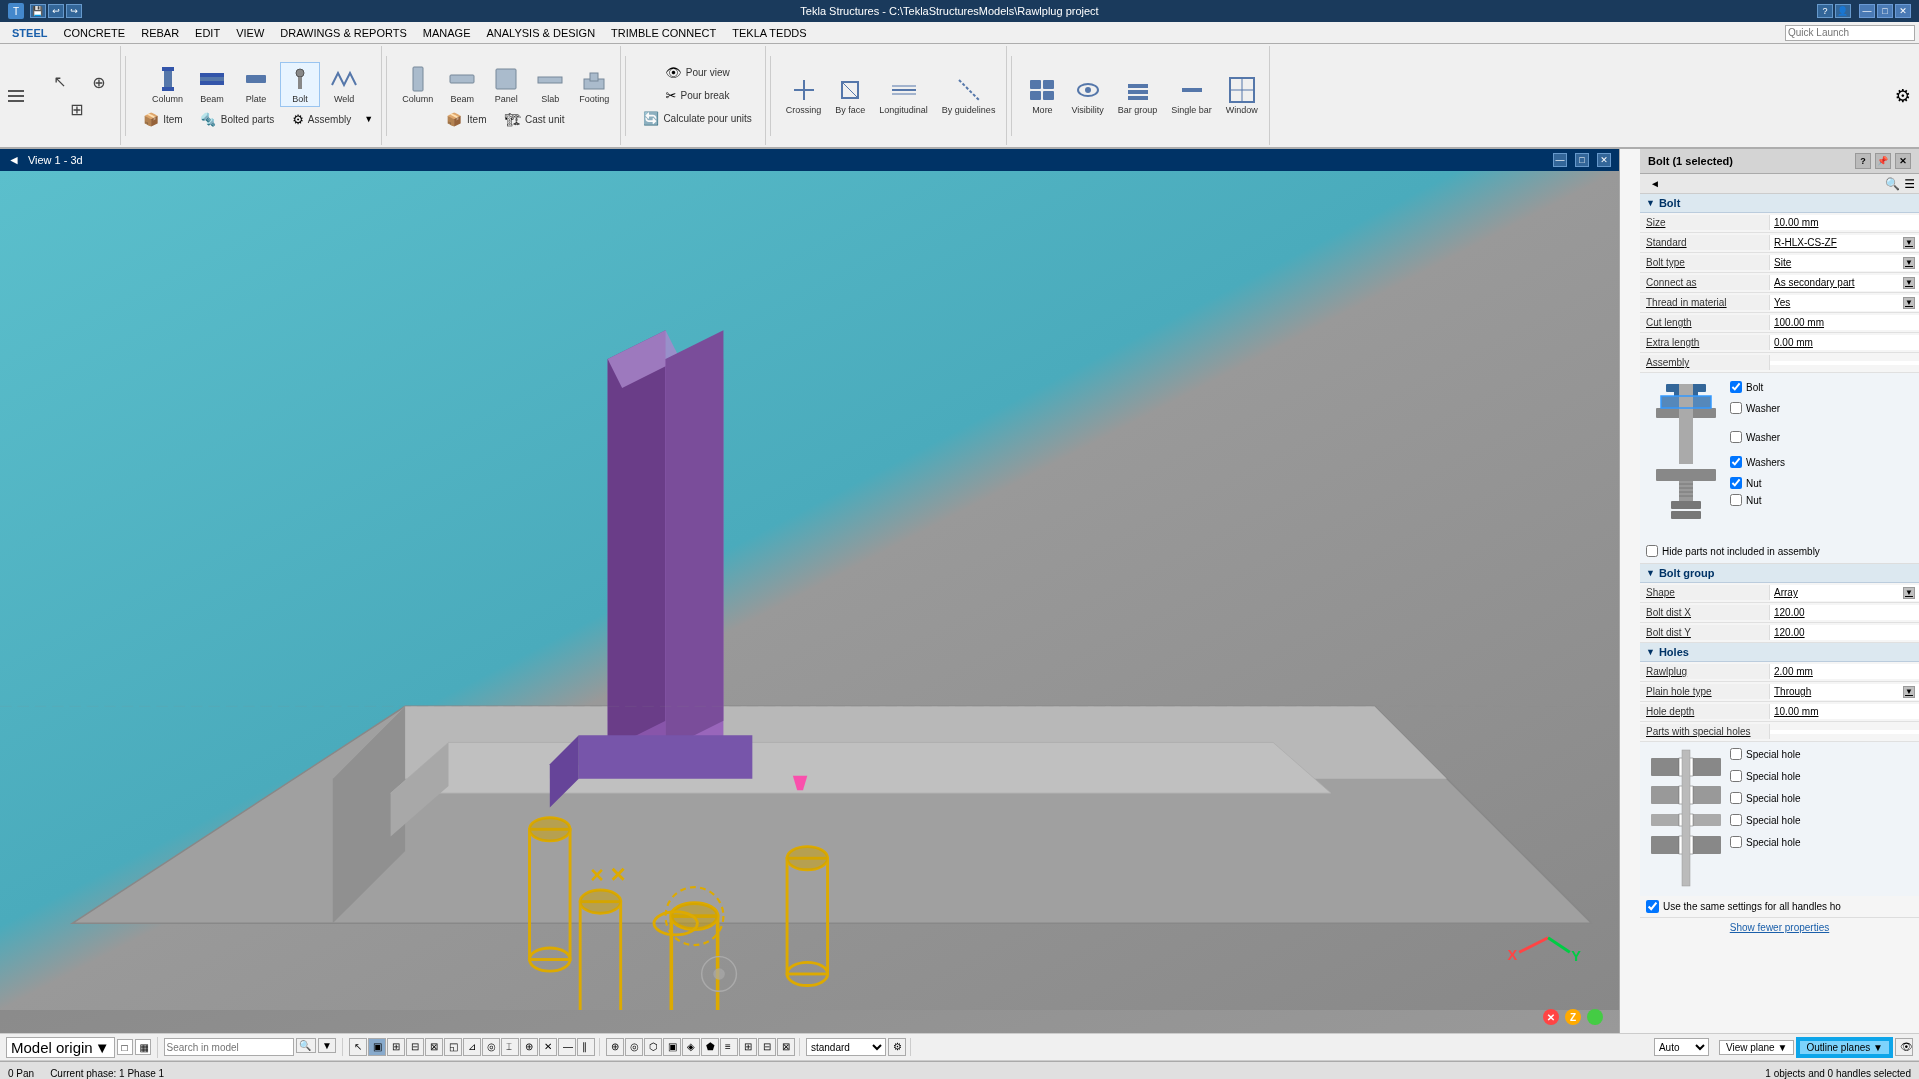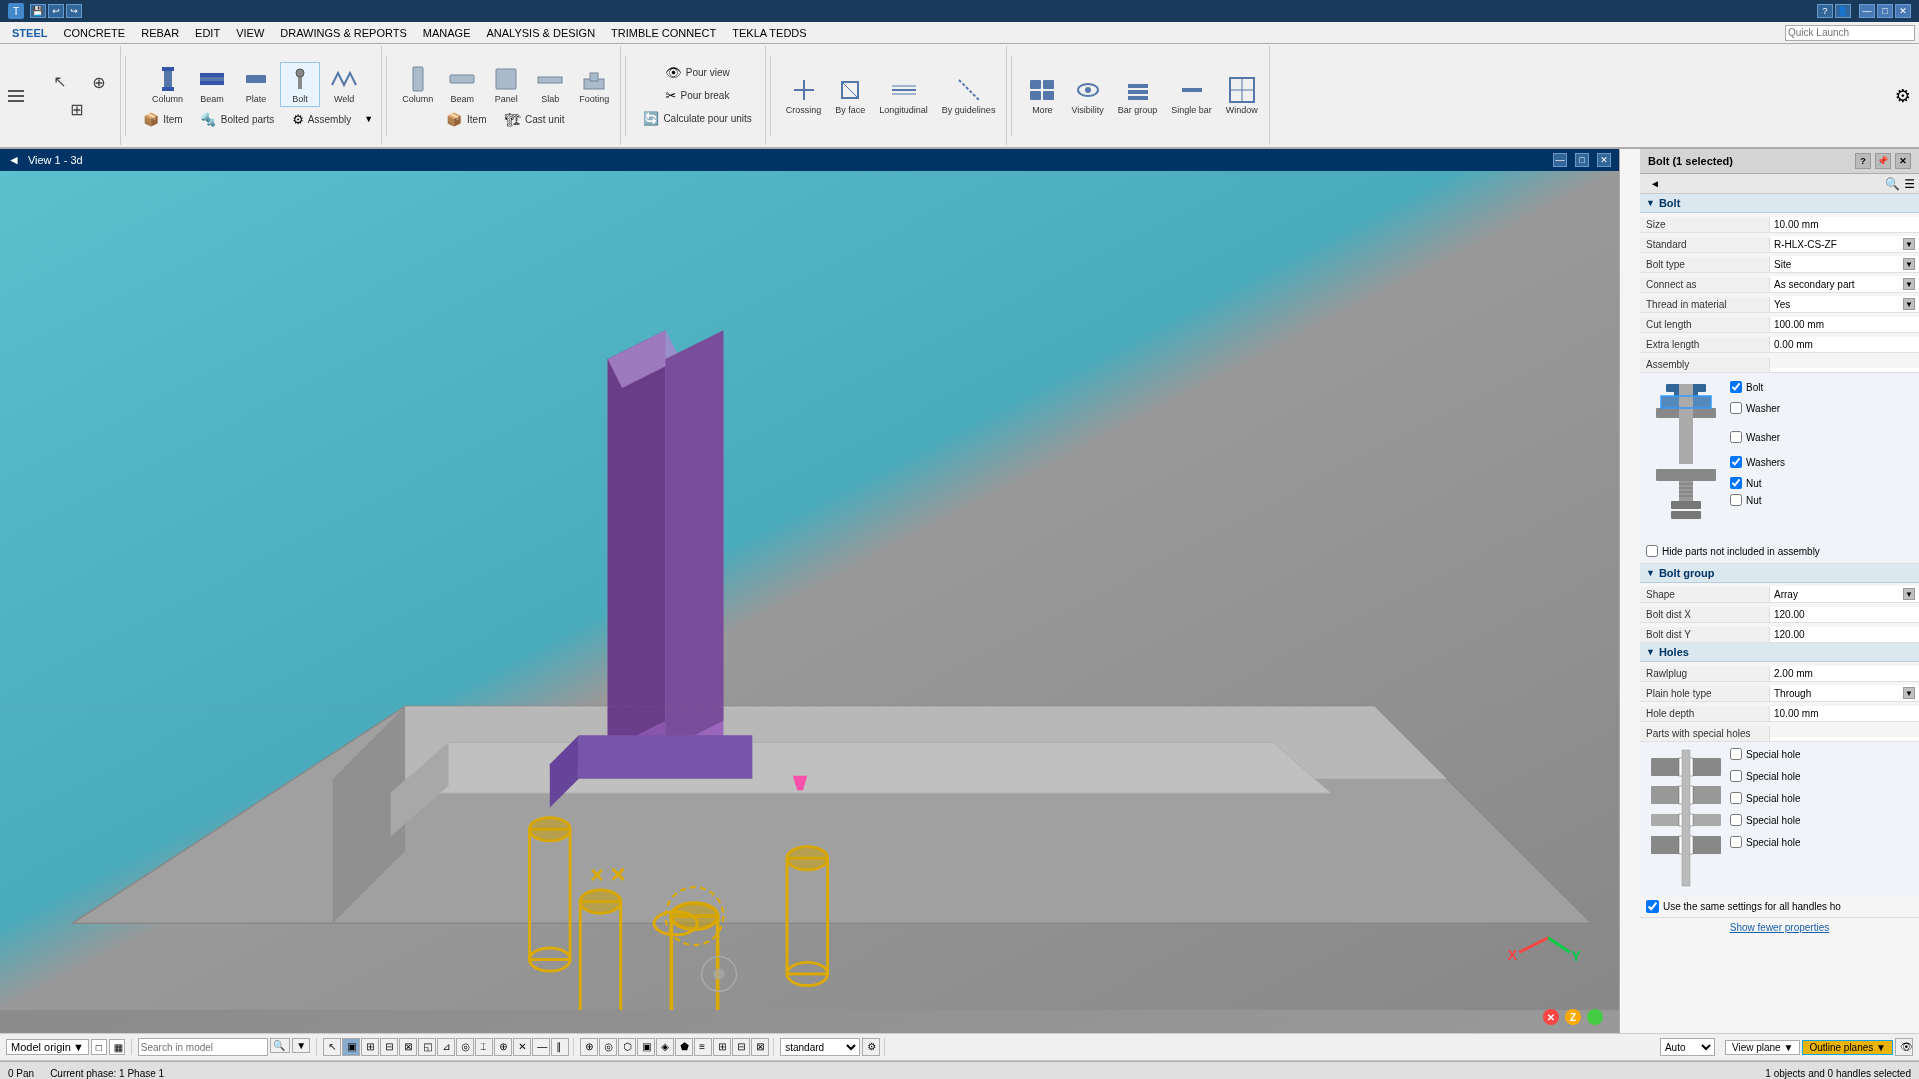--- a/index.html
+++ b/index.html
@@ -89,22 +89,23 @@
     
     .section-header {
       display: flex; align-items: center; padding: 3px 6px;
       background: #dce8f0; border-bottom: 1px solid #bcd; cursor: pointer;
       font-weight: bold; font-size: 11px; color: #003366;
     }
     .section-header .arrow { margin-right: 4px; font-size: 9px; }
 
     
     .prop-row {
-      display: flex; align-items: flex-end; border-bottom: 1px solid #e0e0e0;
+      display: flex; align-items: center; border-bottom: 1px solid #e0e0e0;
       min-height: 20px;
+      text-decoration: underline;
     }
     .prop-label {
       width: 130px; min-width: 130px; padding: 2px 6px;
       font-size: 10px; color: #333; background: #f0f0f0;
       border-right: 1px solid #ddd;
     }
     .prop-value {
       flex: 1; padding: 2px 4px; font-size: 10px; color: #000;
       background: white; display: flex; align-items: center; justify-content: space-between;
     }
@@ -164,20 +165,21 @@
 
 <div id="titlebar">
   <div style="display:flex;align-items:center;gap:6px;">
     <div style="width:16px;height:16px;background:#4488cc;border-radius:2px;display:flex;align-items:center;justify-content:center;font-size:10px;color:white;">T</div>
     <div style="display:flex;gap:2px;">
       <div style="width:16px;height:14px;background:#336699;border:1px solid #6699cc;display:flex;align-items:center;justify-content:center;font-size:9px;color:white;cursor:pointer;">💾</div>
       <div style="width:16px;height:14px;background:#336699;border:1px solid #6699cc;display:flex;align-items:center;justify-content:center;font-size:9px;color:white;cursor:pointer;">↩</div>
       <div style="width:16px;height:14px;background:#336699;border:1px solid #6699cc;display:flex;align-items:center;justify-content:center;font-size:9px;color:white;cursor:pointer;">↪</div>
     </div>
   </div>
+  <div class="title">Tekla Structures - C:\TeklaStructuresModels\Rawlplug project</div>
   <div style="display:flex;align-items:center;gap:8px;">
     <div style="display:flex;align-items:center;gap:2px;">
       <div style="width:16px;height:14px;background:#336699;border:1px solid #6699cc;display:flex;align-items:center;justify-content:center;font-size:9px;color:white;cursor:pointer;">?</div>
       <div style="width:16px;height:14px;background:#336699;border:1px solid #6699cc;display:flex;align-items:center;justify-content:center;font-size:9px;color:white;cursor:pointer;">👤</div>
     </div>
     <div style="display:flex;gap:2px;">
       <div class="win-btn">—</div>
       <div class="win-btn">□</div>
       <div class="win-btn">✕</div>
     </div>
@@ -791,21 +793,21 @@
 
     <div class="show-fewer">Show fewer properties</div>
 
   </div>
 
 </div>
 
 <div id="bottombar">
 
   <div style="display:flex;align-items:center;gap:2px;border-right:1px solid #ccc;padding-right:6px;margin-right:4px;">
-    <div style="font-size:11px;padding:1px 4px;border:1px solid #aaa;background:white;cursor:pointer;display:flex;align-items:center;gap:2px;">
+    <div style="font-size:15px;padding:1px 4px;border:1px solid #aaa;background:white;cursor:pointer;display:flex;align-items:center;gap:2px;">
       <span>Model origin</span>
       <span>▼</span>
     </div>
     <div class="bottom-btn" style="width:16px;height:16px;border:1px solid #aaa;background:white;">□</div>
     <div class="bottom-btn" style="width:16px;height:16px;border:1px solid #aaa;background:white;">▦</div>
   </div>
 
   <div style="display:flex;align-items:flex-start;gap:2px;border-right:1px solid #ccc;padding-right:6px;margin-right:4px;">
     <input type="text" style="width: 130px; height: 18px; border: 1px solid rgb(170, 170, 170); font-size: 10px; padding: 0px 2px;" placeholder="Search in model">
     <div class="bottom-btn" style="border:1px solid #aaa;padding:1px 3px;">🔍</div>
@@ -854,21 +856,21 @@
     <select class="bottom-select" style="width:55px;">
       <option>Auto</option>
     </select>
   </div>
 
   <div style="display:flex;align-items:center;gap:2px;margin-left:8px;">
     <div class="bottom-btn" style="border:1px solid #aaa;padding:1px 6px;background:white;">
       <span>View plane</span>
       <span>▼</span>
     </div>
-    <div class="bottom-btn" style="border:1px solid #0ea5e9;padding:1px 6px;background:#eab308;">
+    <div class="bottom-btn" style="border:4px solid #0ea5e9;padding:1px 6px;background:#7dd3fc;">
       <span>Outline planes</span>
       <span>▼</span>
     </div>
     <div class="bottom-btn" style="border:1px solid #aaa;width:18px;height:18px;">👁</div>
   </div>
 </div>
 
 <div id="statusbar">
   <div class="status-item">
     <span>0 Pan</span>

